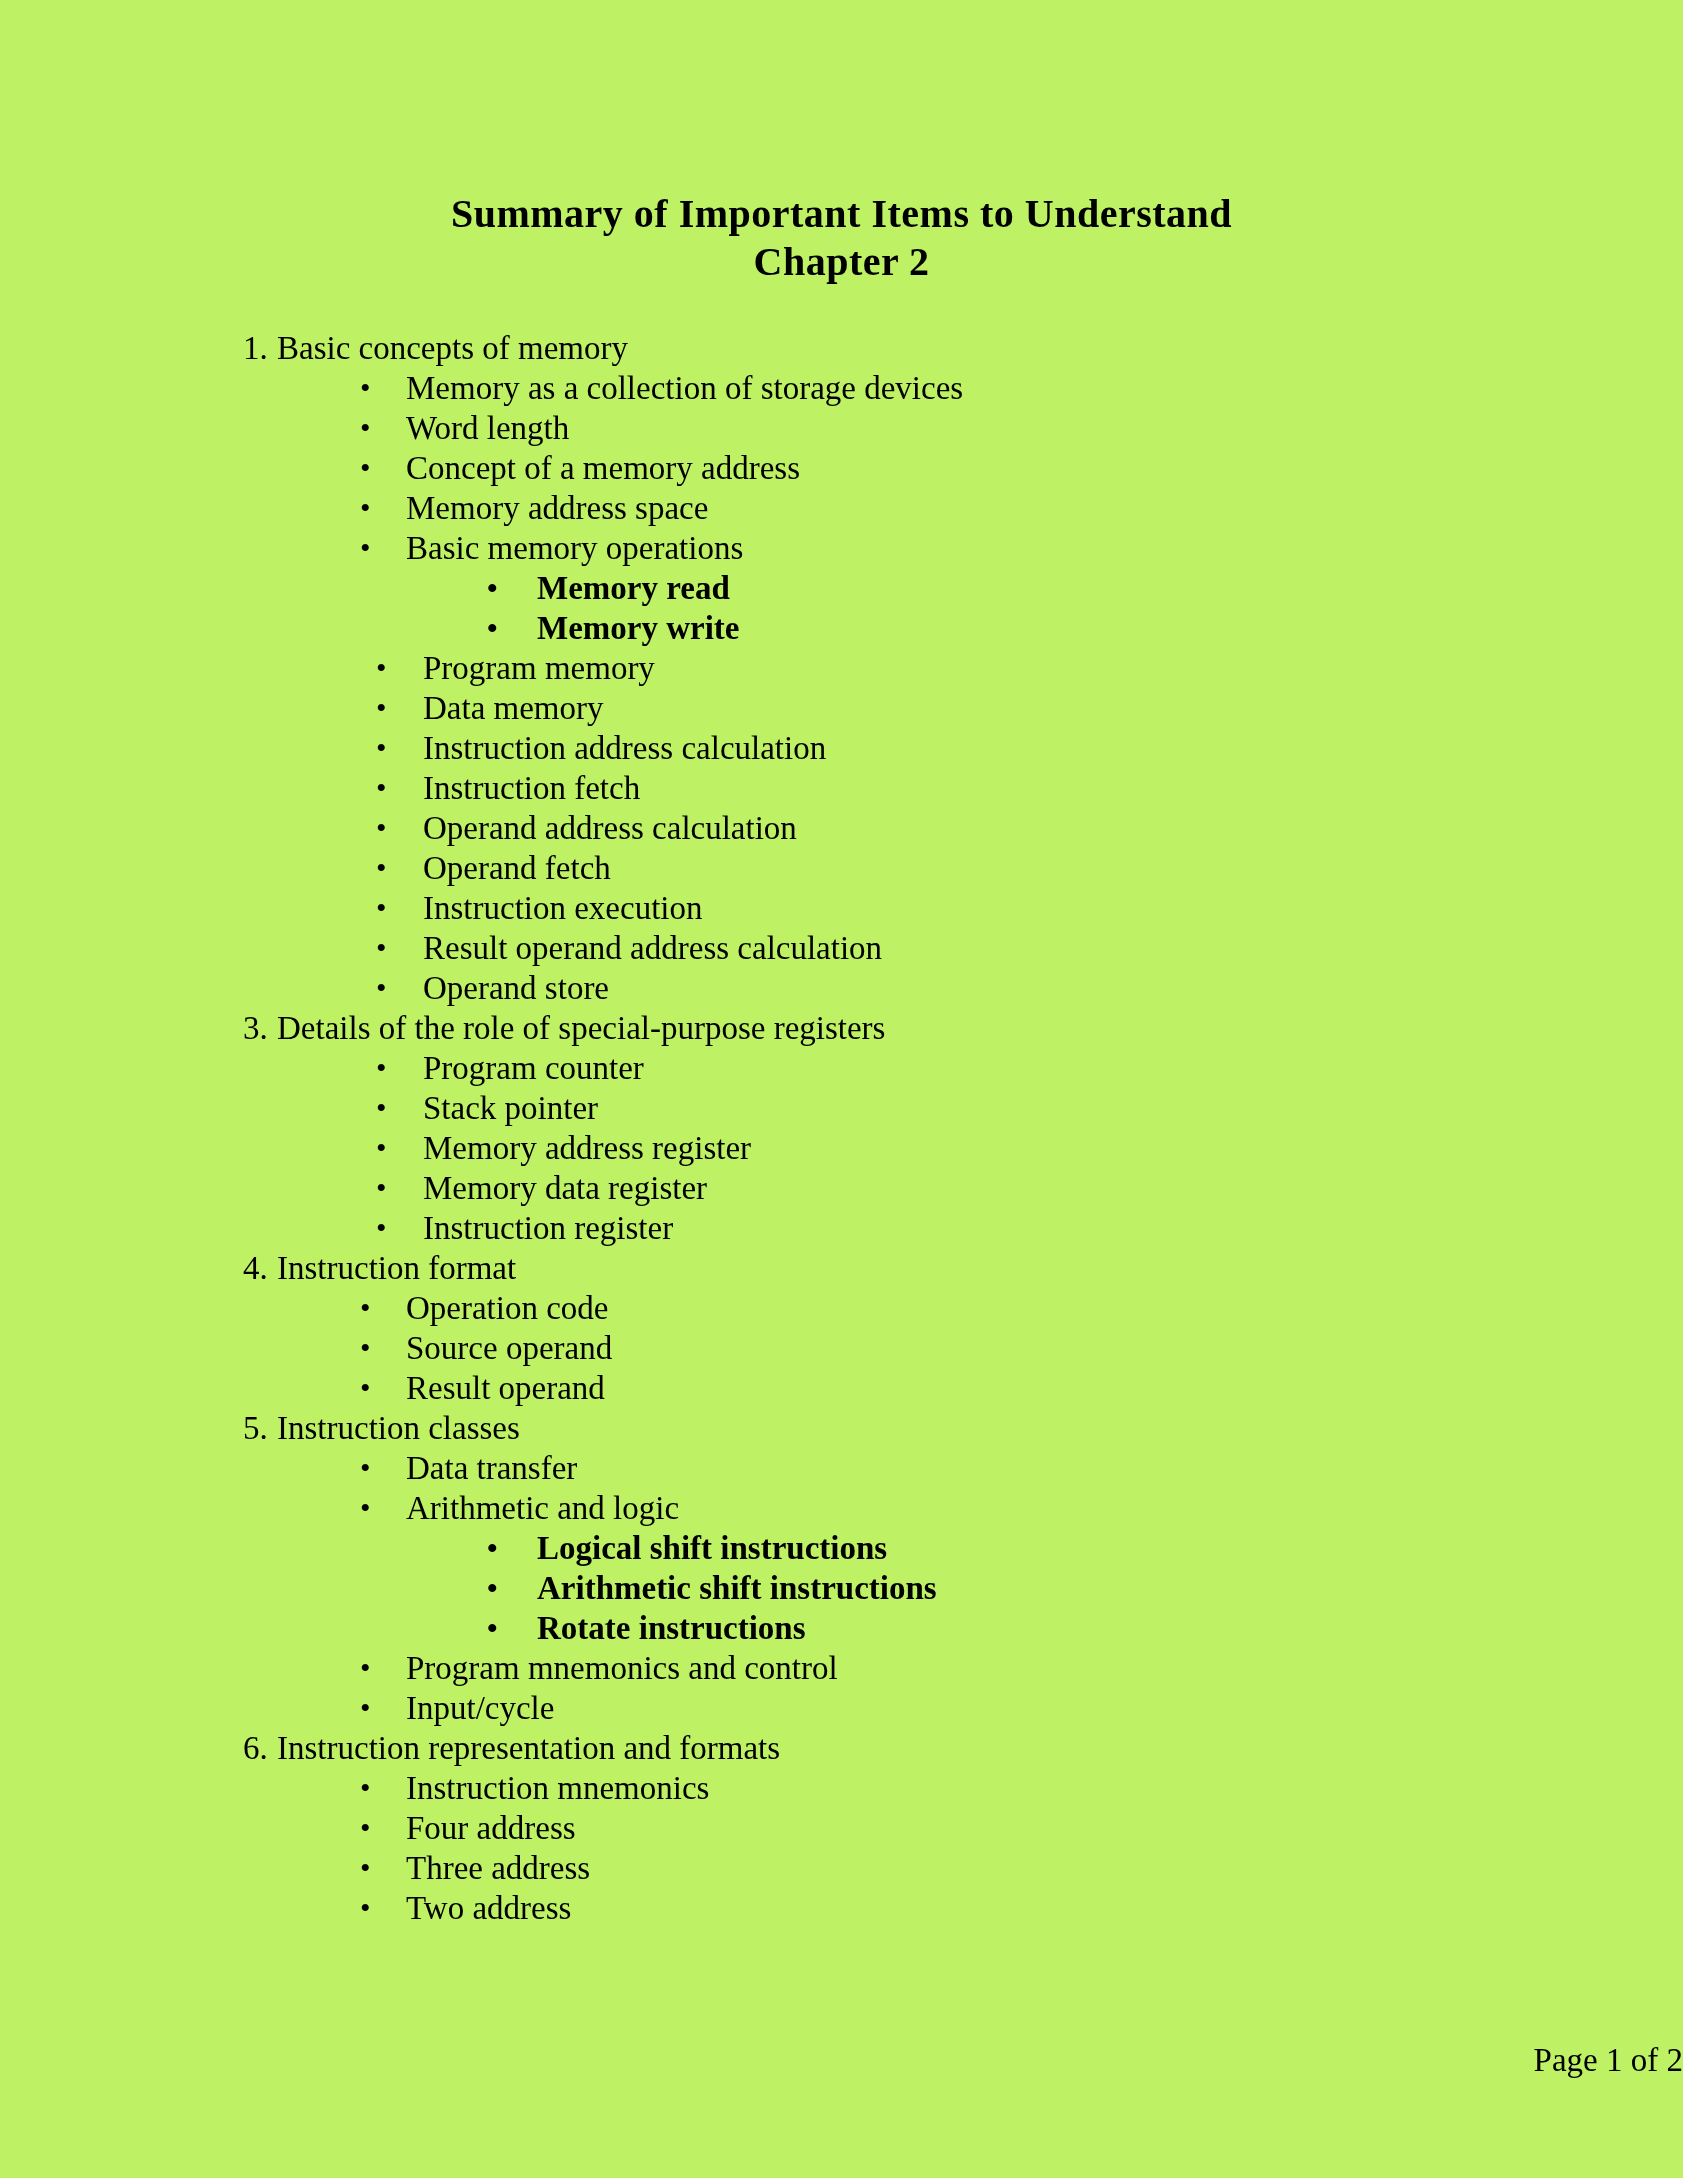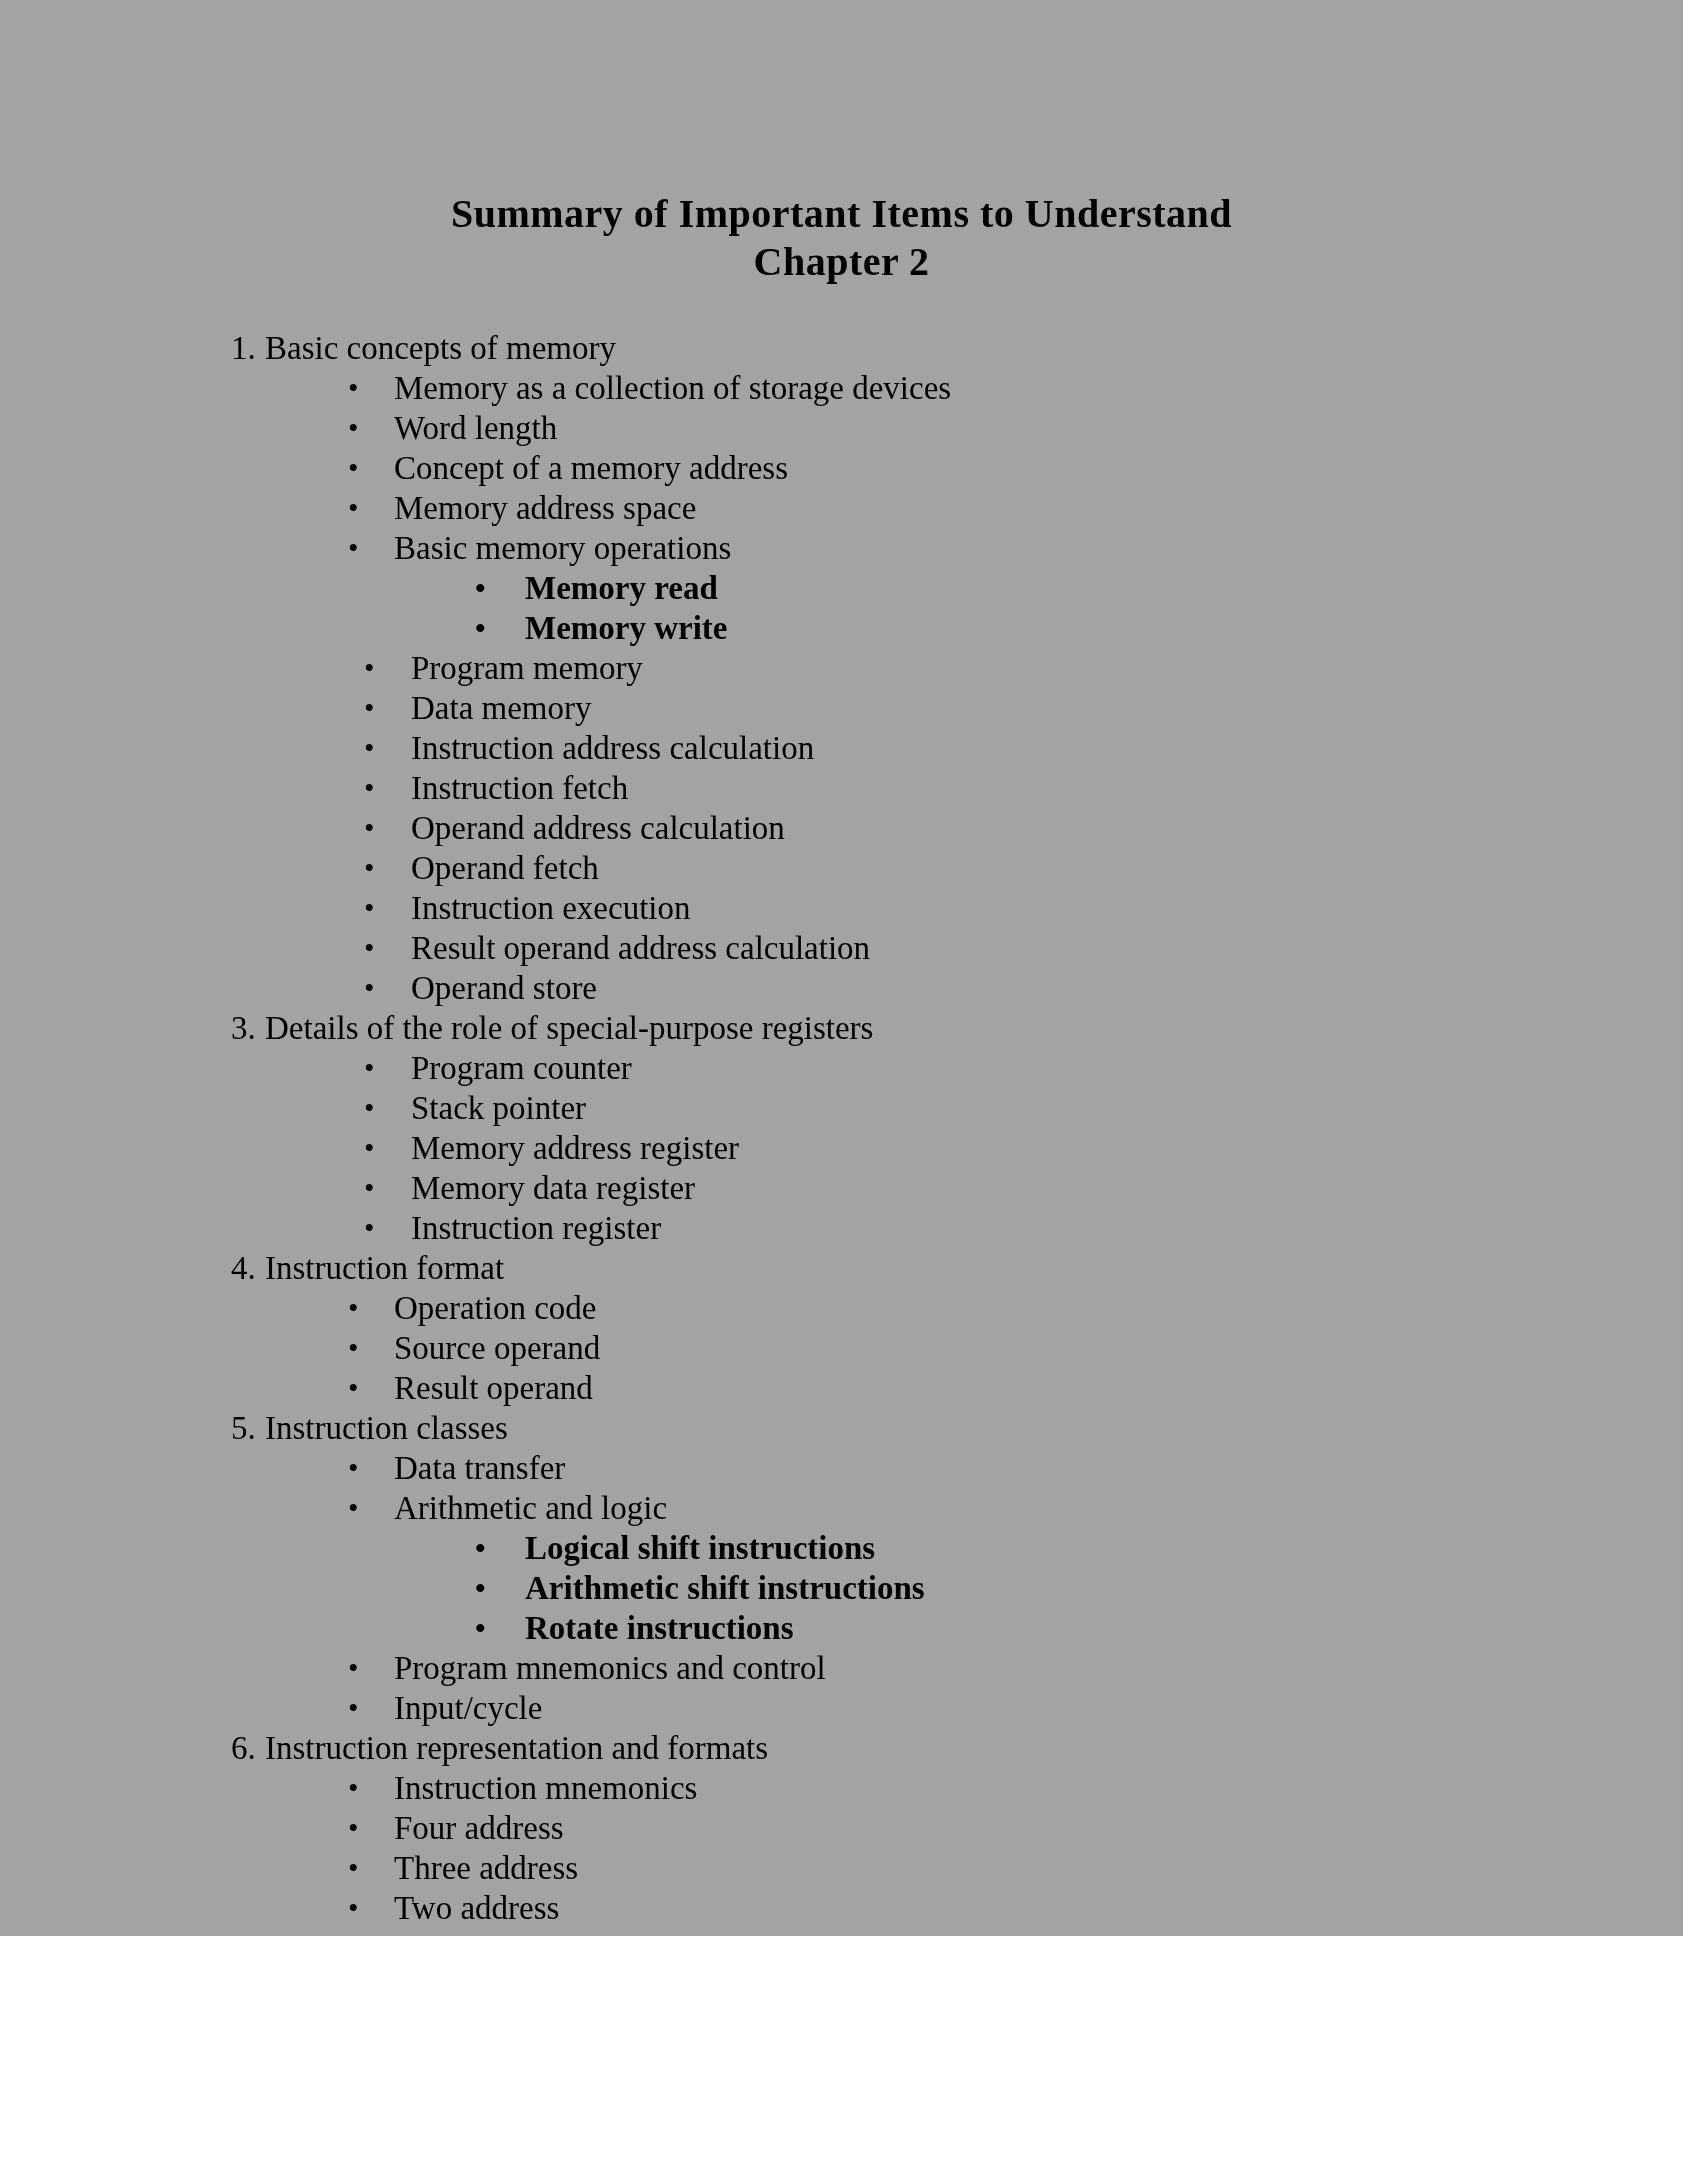--- a/index.html
+++ b/index.html
@@ -3,38 +3,39 @@
 <meta charset="utf-8">
 <style>
   html, body {
     margin: 0;
     padding: 0;
     background: #ffffff;
   }
   .page {
     position: relative;
     width: 1683px;
-    height: 1936px;
-    background: #a3a3a3;
+    height: 2178px;
+    background: #bef264;
     color: #000000;
     font-family: "Liberation Serif", "DejaVu Serif", serif;
     overflow: hidden;
   }
   .title-block {
     margin-top: 190px;
     text-align: center;
     font-weight: bold;
     font-size: 40px;
     line-height: 48px;
     letter-spacing: 0.5px;
   }
   .outline {
     margin-top: 42px;
     font-size: 33px;
     line-height: 40px;
+    padding-left: 12px;
   }
   .row {
     white-space: nowrap;
   }
   .num-row { padding-left: 231px; }
   .num {
     display: inline-block;
     width: 34px;
   }
   .l1  { padding-left: 348px; }

